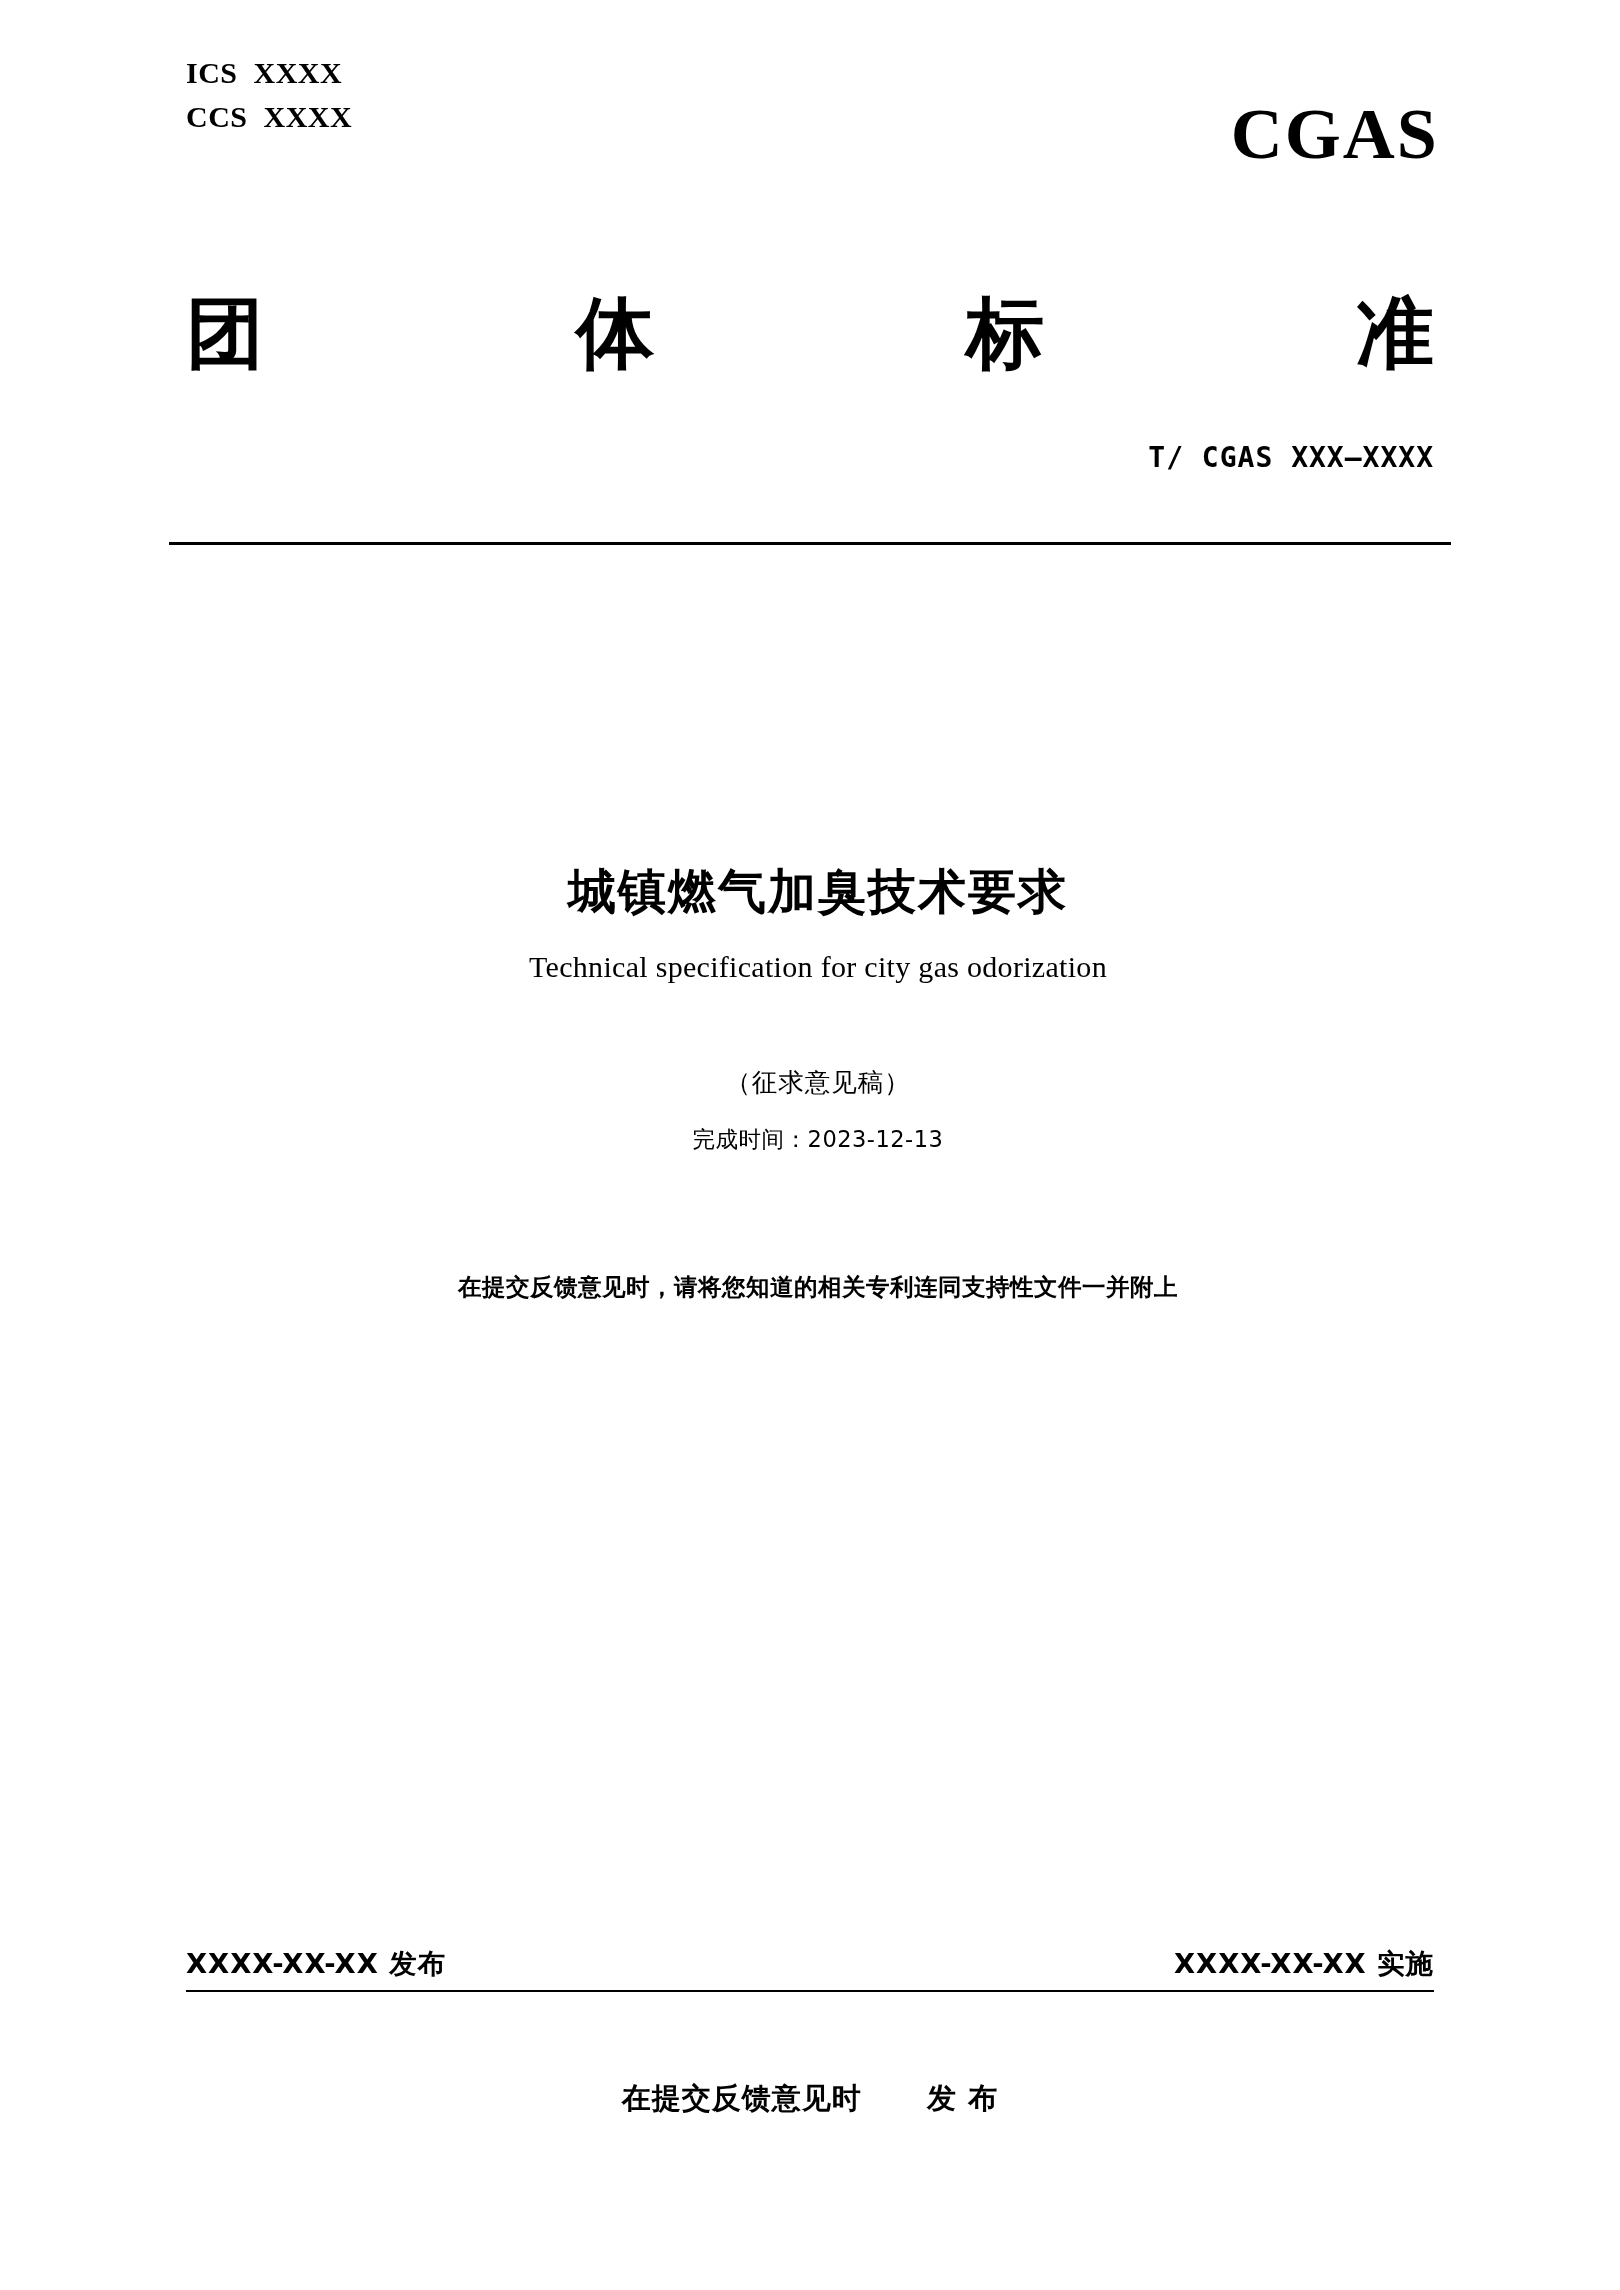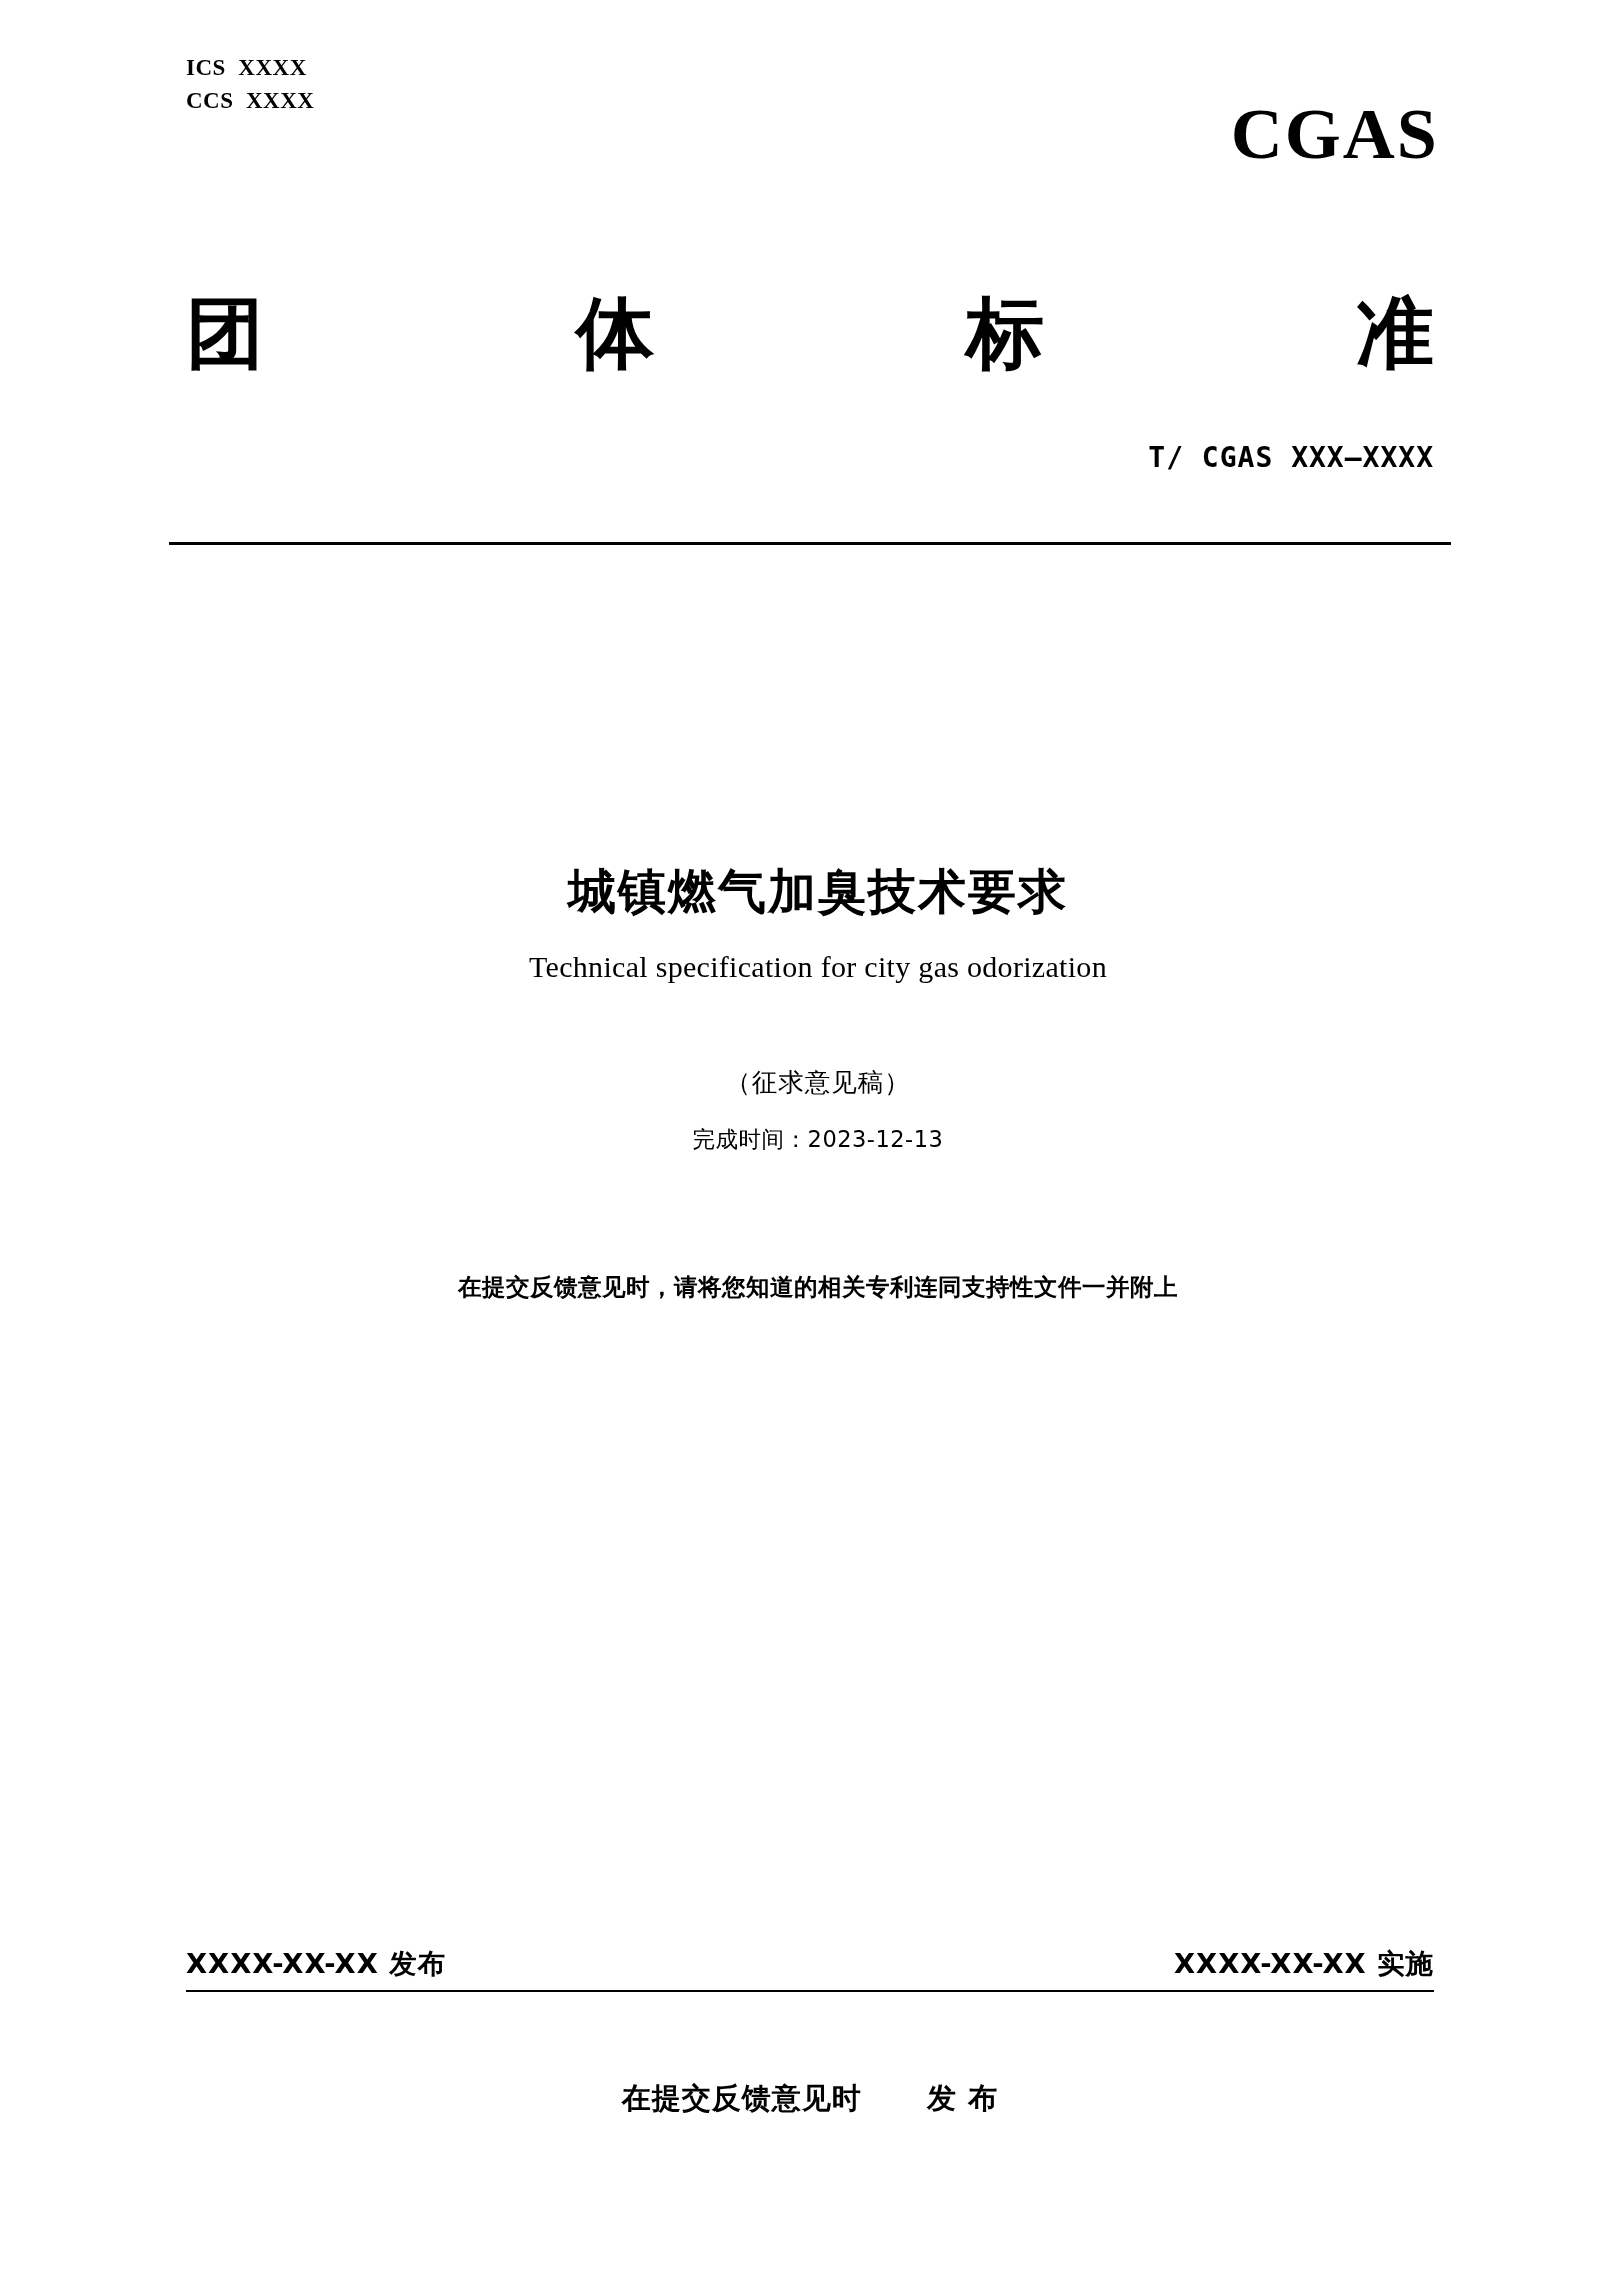--- a/index.html
+++ b/index.html
@@ -30,21 +30,21 @@
     left: 186px;
     right: 186px;
     height: 206px;
   }
   .ics-block {
     position: absolute;
     top: 0;
     left: 0;
     font-family: "Liberation Serif", serif;
     font-weight: bold;
-    font-size: 23px;
+    font-size: 30px;
     line-height: 1.45;
     letter-spacing: 0.5px;
   }
   .ics-line {
     white-space: pre;
   }
   .cgas-logo {
     position: absolute;
     top: 47px;
     right: -4.9px;

